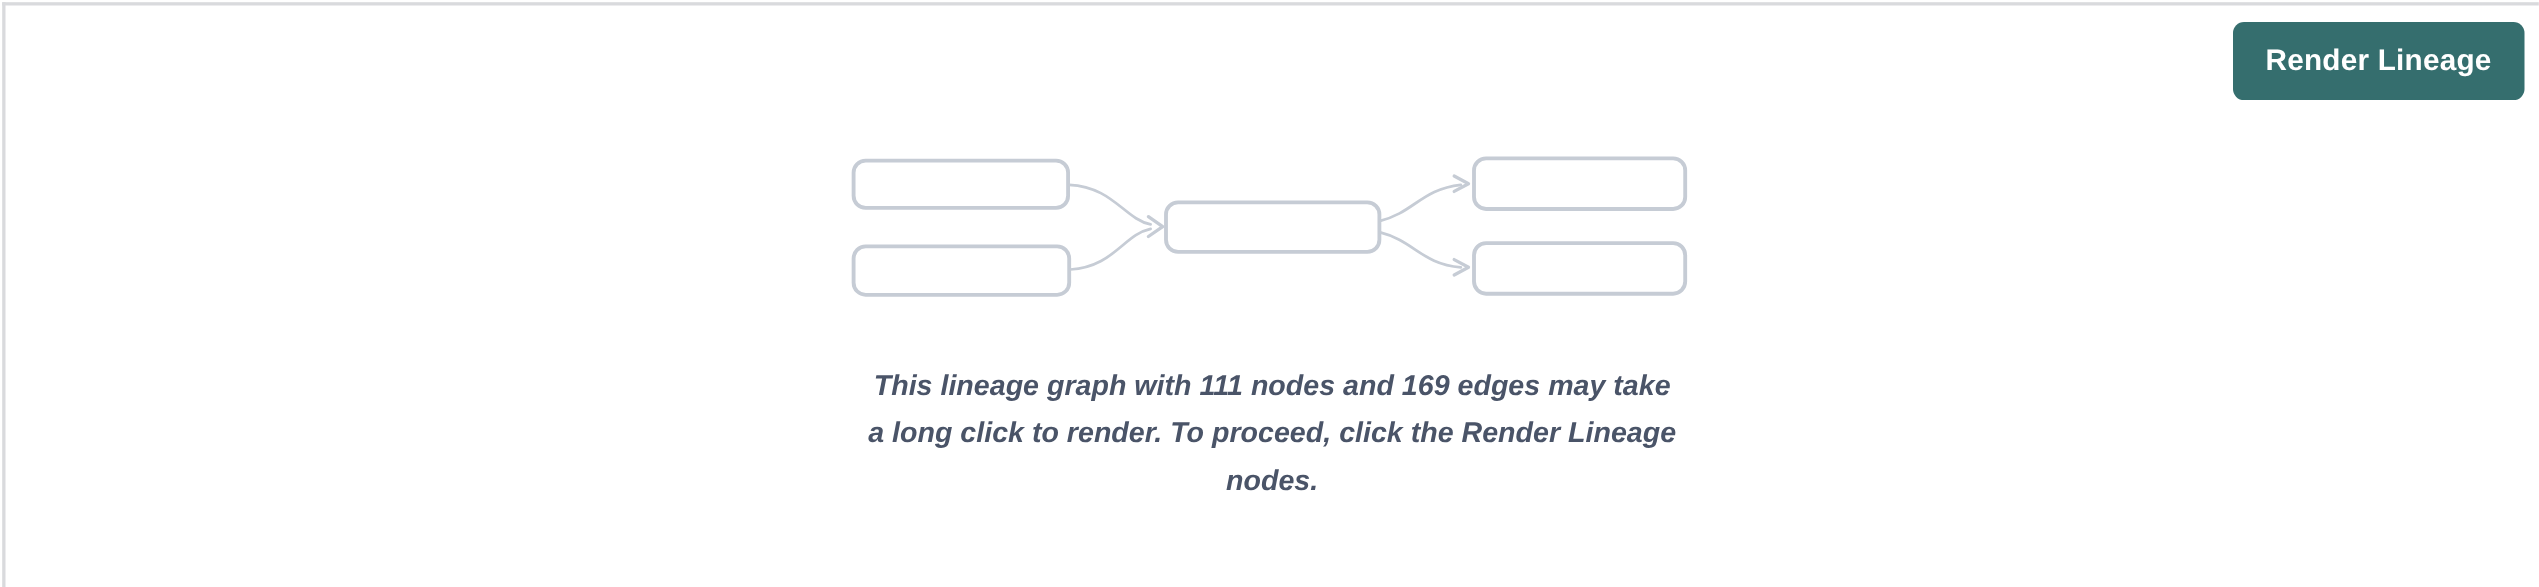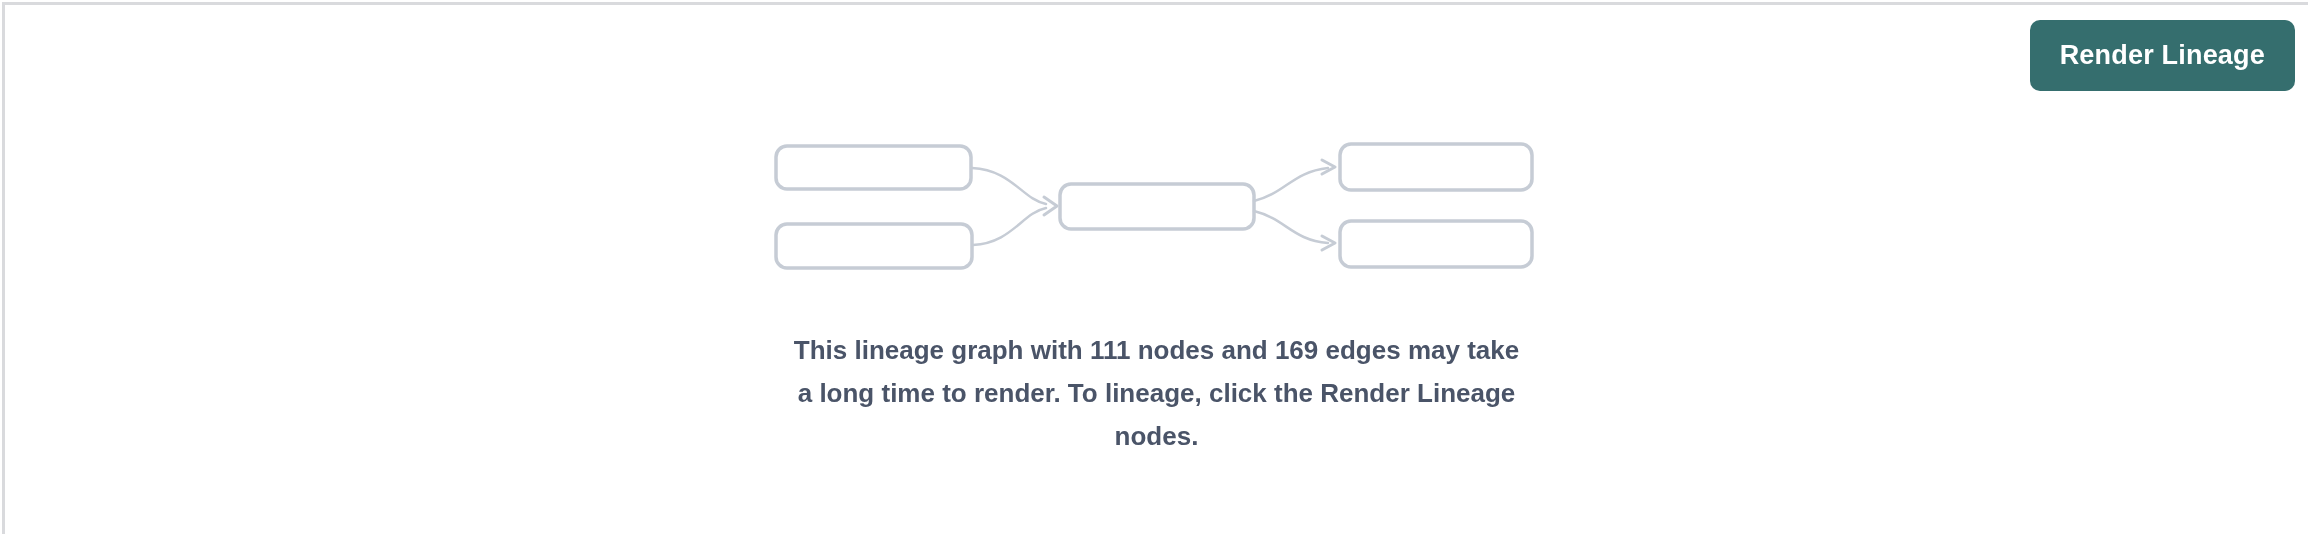--- a/index.html
+++ b/index.html
@@ -50,20 +50,21 @@
     justify-content: center;
   }
   .content {
     position: absolute;
     top: 136px;
     left: 0;
     width: 100%;
     display: flex;
     flex-direction: column;
     align-items: center;
+    font-style: italic;
   }
   .illustration {
     width: 770px;
     height: 130px;
   }
   .illustration svg {
     display: block;
     width: 770px;
     height: 130px;
   }
@@ -103,18 +104,18 @@
         <g fill="none" stroke="var(--illustration-gray)" stroke-width="3" stroke-linecap="round" stroke-linejoin="round">
           <path d="M272 56 L285 65 L272 74"></path>
           <path d="M550 19 L563 26 L550 33"></path>
           <path d="M550 95 L563 102 L550 109"></path>
         </g>
       </svg>
     </div>
 
     <div class="message">
       <div>This lineage graph with 111 nodes and 169 edges may take</div>
-      <div>a long time to render. To lineage, click the Render Lineage</div>
+      <div>a long click to render. To proceed, click the Render Lineage</div>
       <div>nodes.</div>
     </div>
 
   </div>
 </div>
 
 </body></html>

